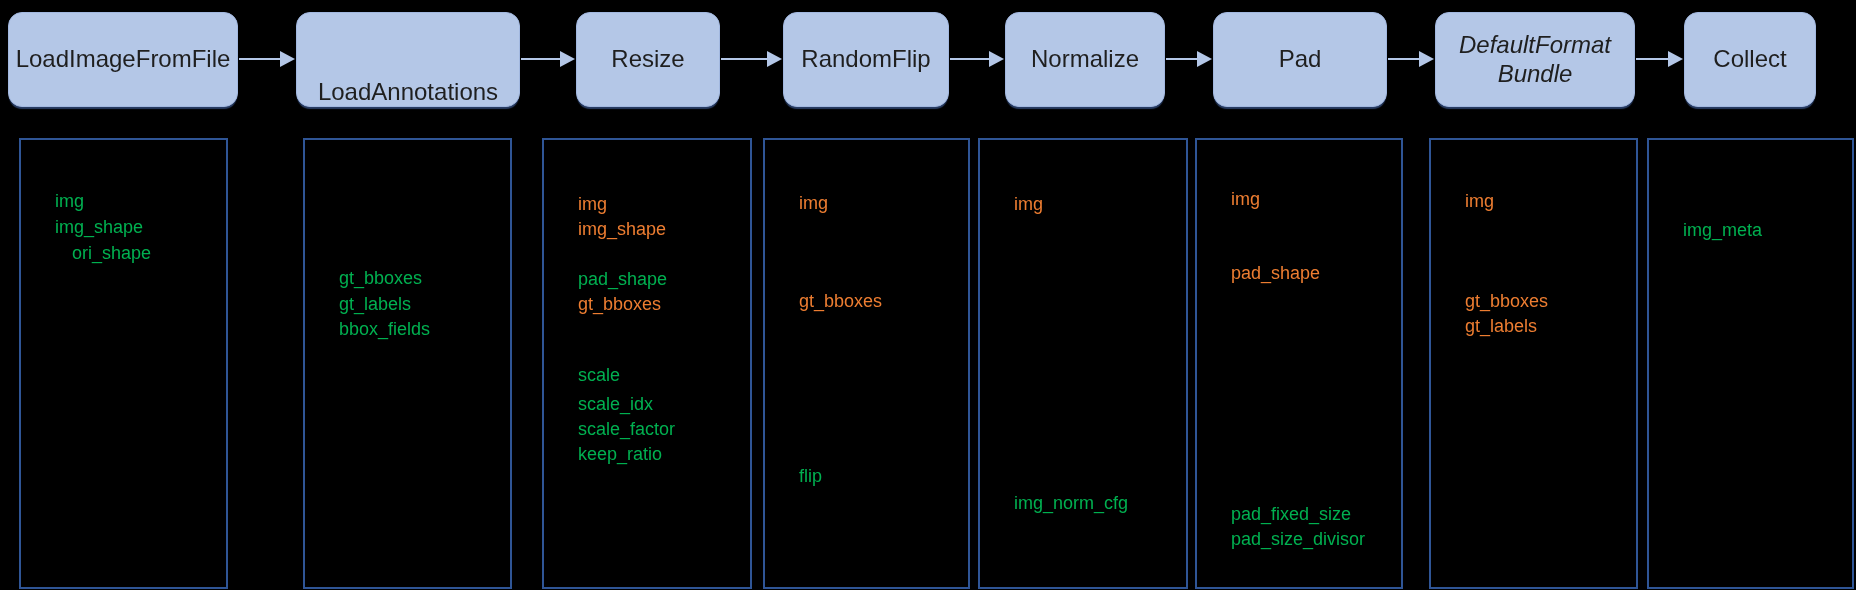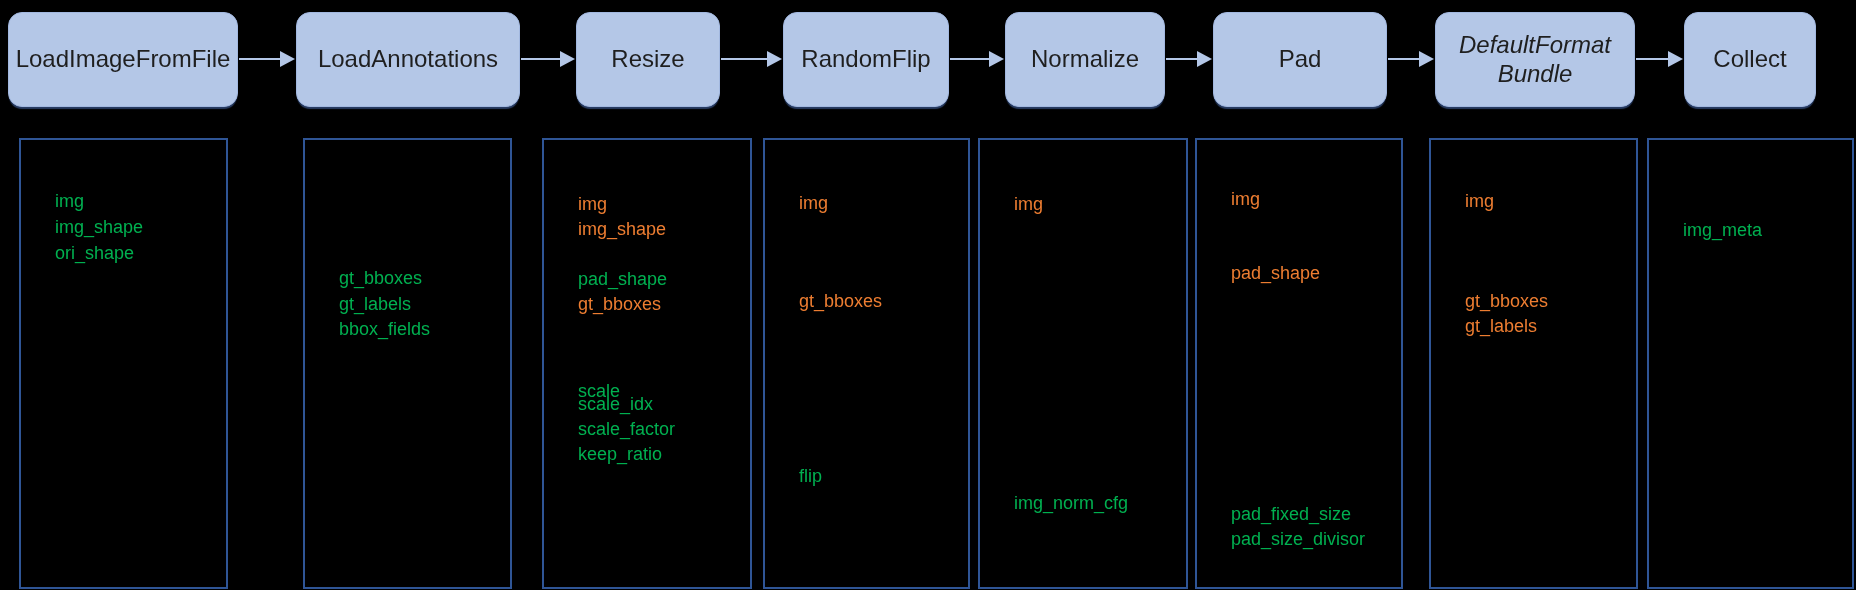--- a/index.html
+++ b/index.html
@@ -78,45 +78,45 @@
 </head>
 <body>
 
 <div id="stage">
     <div class="pill" style="left: 8px; width: 230px;">
       <span class="stage-label">LoadImageFromFile</span>
     </div>
     <div class="cbox" style="left: 19px; width: 209px;"></div>
     <div class="item green" style="left: 55px; top: 182px;">img</div>
     <div class="item green" style="left: 55px; top: 208px;">img_shape</div>
-    <div class="item green" style="left: 55px; top: 234px; text-align: right;">ori_shape</div>
+    <div class="item green" style="left: 72px; top: 234px; text-align: right;">ori_shape</div>
     <div class="arrow" style="left: 239px; width: 56px; top: 43px;">
       <div class="line" style="width: 44px;"></div>
       <div class="head"></div>
     </div>
-    <div class="pill" style="left: 296px; width: 224px;">
+    <div class="pill" style="left: 296px; width: 224px; align-items: flex-end;">
       <span class="stage-label">LoadAnnotations</span>
     </div>
     <div class="cbox" style="left: 303px; width: 209px;"></div>
     <div class="item green" style="left: 339px; top: 259px;">gt_bboxes</div>
     <div class="item green" style="left: 339px; top: 285px;">gt_labels</div>
     <div class="item green" style="left: 339px; top: 310px;">bbox_fields</div>
     <div class="arrow" style="left: 521px; width: 54px; top: 43px;">
       <div class="line" style="width: 42px;"></div>
       <div class="head"></div>
     </div>
     <div class="pill" style="left: 576px; width: 144px;">
       <span class="stage-label">Resize</span>
     </div>
     <div class="cbox" style="left: 542px; width: 210px;"></div>
     <div class="item orange" style="left: 578px; top: 185px;">img</div>
     <div class="item orange" style="left: 578px; top: 210px;">img_shape</div>
     <div class="item green" style="left: 578px; top: 260px;">pad_shape</div>
     <div class="item orange" style="left: 578px; top: 285px;">gt_bboxes</div>
-    <div class="item green" style="left: 578px; top: 372px;">scale</div>
+    <div class="item green" style="left: 578px; top: 356px;">scale</div>
     <div class="item green" style="left: 578px; top: 385px;">scale_idx</div>
     <div class="item green" style="left: 578px; top: 410px;">scale_factor</div>
     <div class="item green" style="left: 578px; top: 435px;">keep_ratio</div>
     <div class="arrow" style="left: 721px; width: 61px; top: 43px;">
       <div class="line" style="width: 49px;"></div>
       <div class="head"></div>
     </div>
     <div class="pill" style="left: 783px; width: 166px;">
       <span class="stage-label">RandomFlip</span>
     </div>

